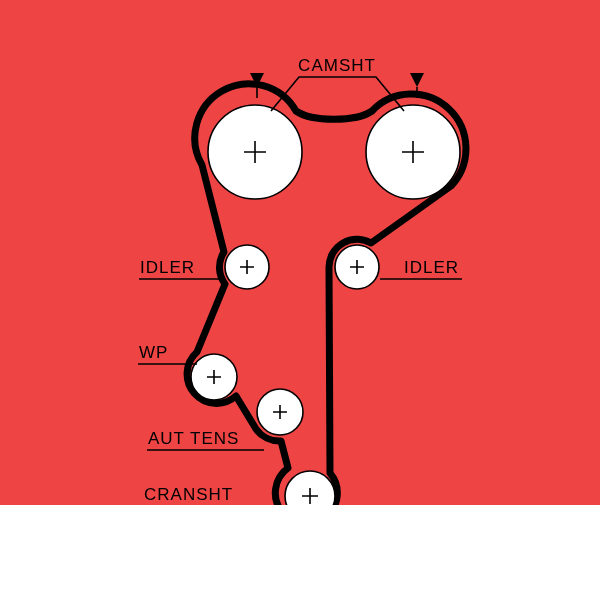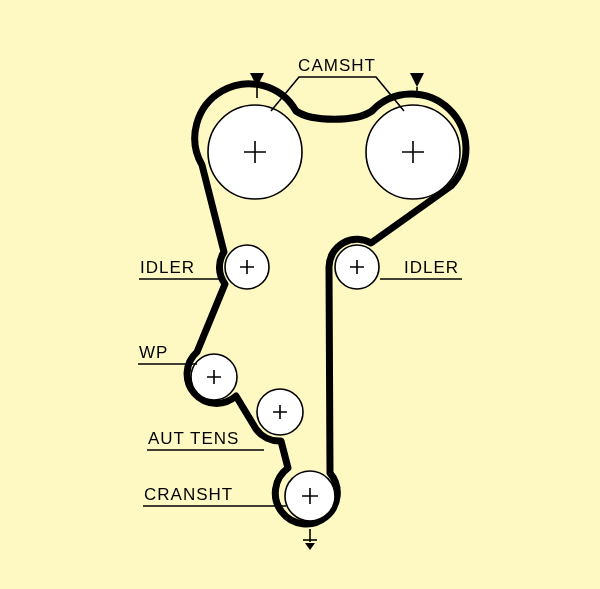--- a/index.html
+++ b/index.html
@@ -2,22 +2,22 @@
 <html><head>
 <meta charset="utf-8">
 <style>
   html, body {
     margin: 0;
     padding: 0;
     background: #ffffff;
   }
   .stage {
     width: 600px;
-    height: 589px;
-    background: #fef9c3;
+    height: 505px;
+    background: #ef4444;
     position: relative;
     font-family: "Liberation Sans", sans-serif;
   }
   svg text {
     font-family: "Liberation Sans", sans-serif;
     font-size: 17px;
     letter-spacing: 1px;
     fill: #000000;
   }
   .belt {

